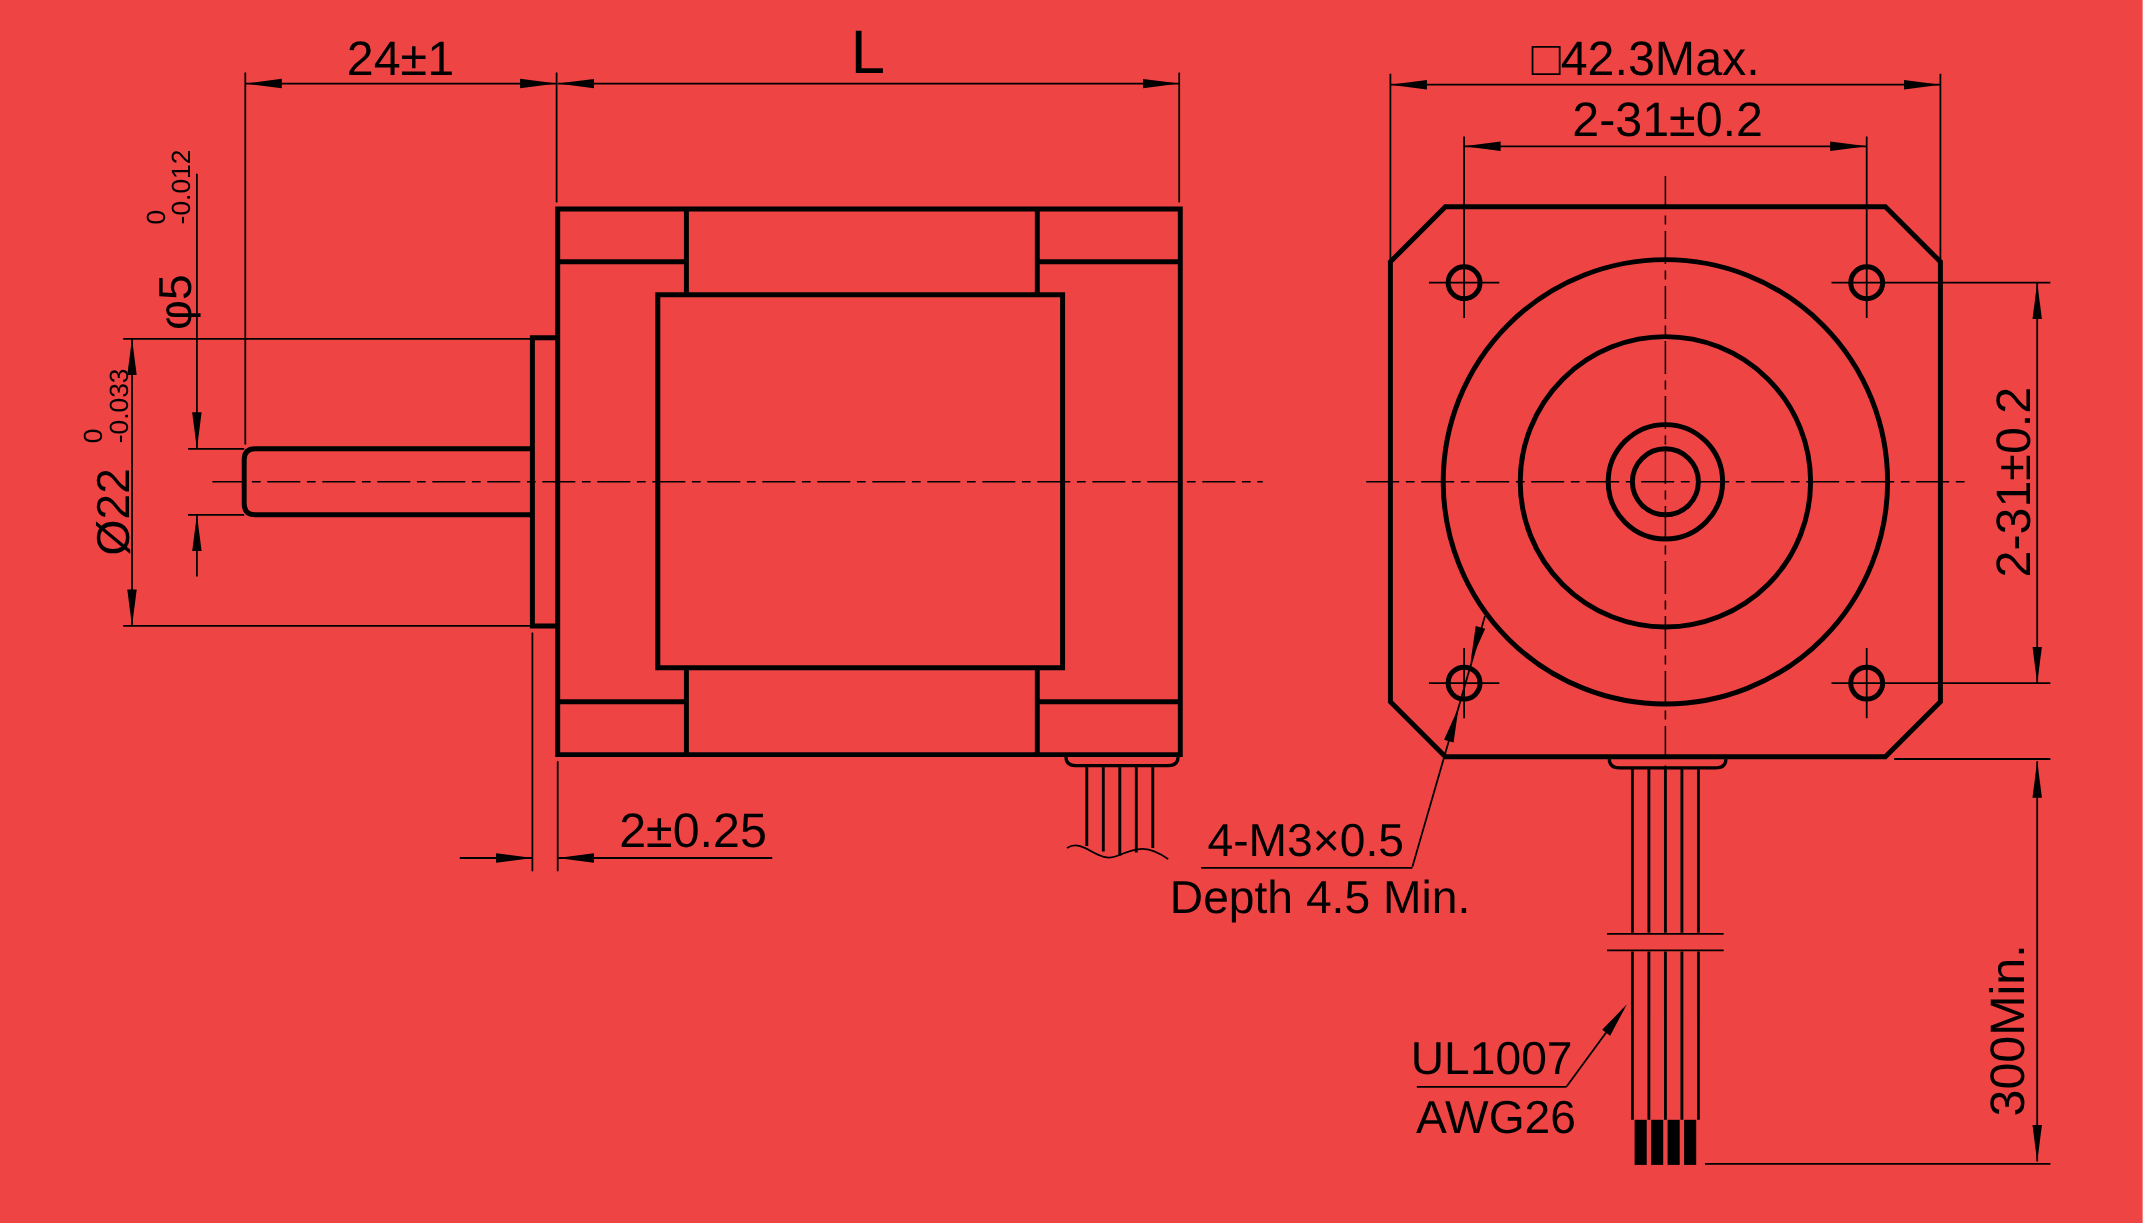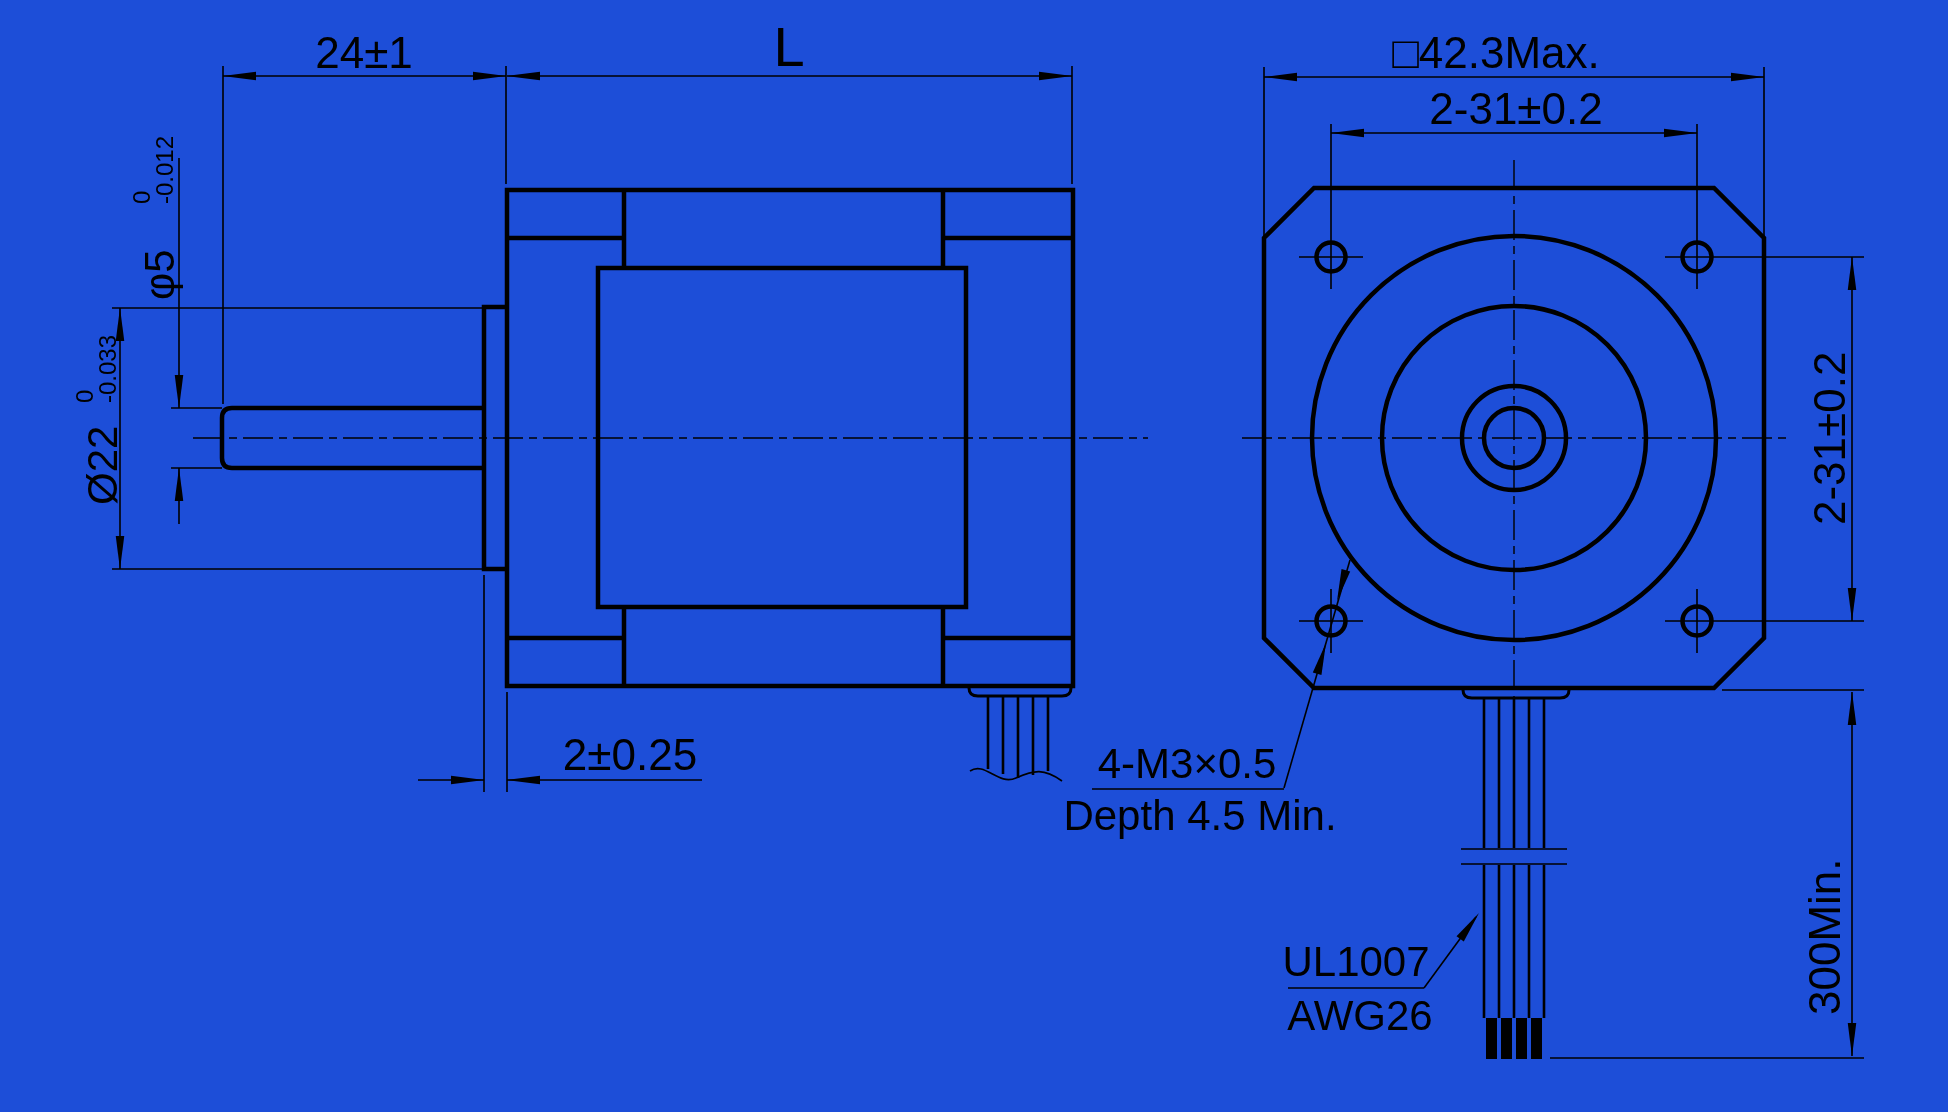--- a/index.html
+++ b/index.html
@@ -1,16 +1,16 @@
 <!DOCTYPE html>
 <html><head>
 <meta charset="utf-8">
 <style>
   html,body{margin:0;padding:0;background:#ffffff;}
-  .canvas{width:1948px;height:1112px;background:#1d4ed8;position:relative;text-decoration:underline;}
+  .canvas{width:1948px;height:1112px;background:#ef4444;position:relative;text-decoration:underline;}
   svg{display:block;}
   .ol{fill:none;stroke:#000;stroke-width:4.5;stroke-linejoin:miter;stroke-linecap:butt;}
   .md{fill:none;stroke:#000;stroke-width:2.6;}
   .th{fill:none;stroke:#000;stroke-width:1.6;}
   .cl{fill:none;stroke:#000;stroke-width:1.4;stroke-dasharray:30 6 8 6;}
   .blk{fill:#000;stroke:none;}
   text{fill:#000;font-family:"Liberation Sans","DejaVu Sans",sans-serif;}
   .t44{font-size:44px;text-anchor:middle;}
   .t56{font-size:56px;text-anchor:middle;}
   .t42{font-size:42px;text-anchor:middle;}

